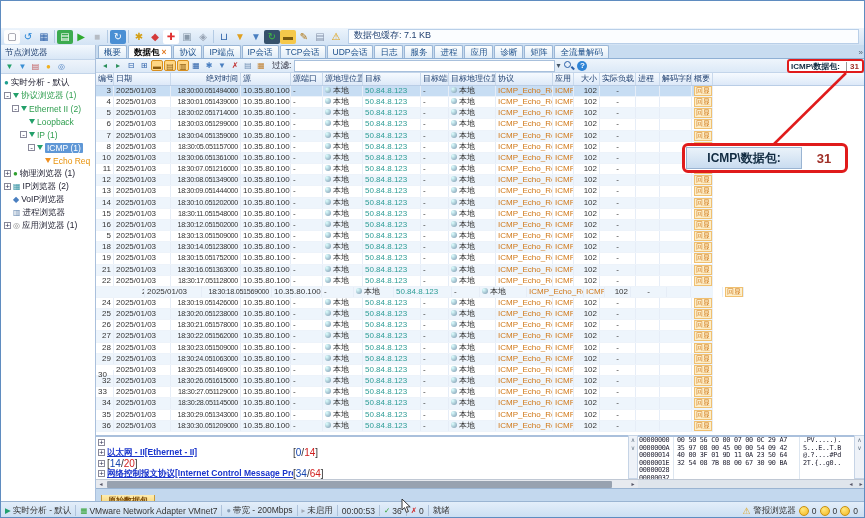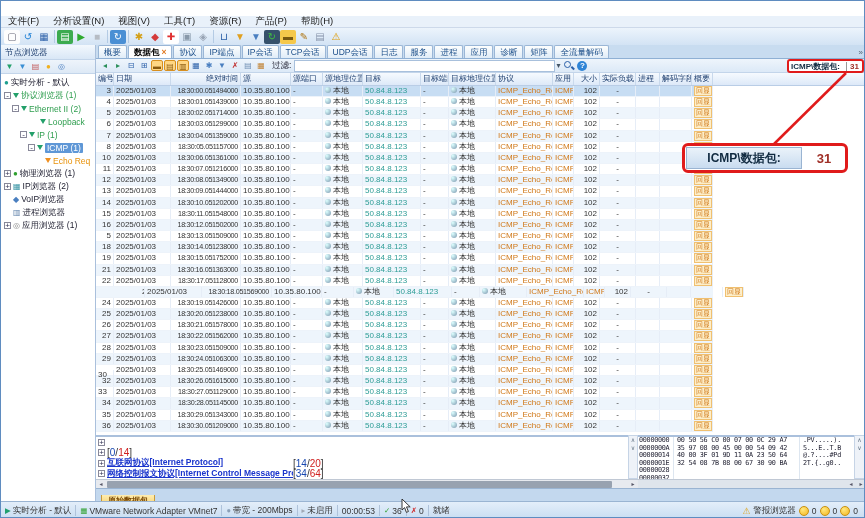--- a/index.html
+++ b/index.html
@@ -142,29 +142,20 @@
     text-shadow:-1px -1px 0 #555,1px -1px 0 #555,-1px 1px 0 #555,1px 1px 0 #555,0 0 3px #333;}
   #watermark .wm1{font-size:21px;} #watermark .wm2{font-size:19px;}
   #cursor{left:400px;top:498px;z-index:90;pointer-events:none;}
 </style>
 </head>
 <body>
 
 <div id="root">
 
 
-  <div class="abs" id="menubar">
-      <span class="menu-item">文件(F)</span>
-      <span class="menu-item">分析设置(N)</span>
-      <span class="menu-item">视图(V)</span>
-      <span class="menu-item">工具(T)</span>
-      <span class="menu-item">资源(R)</span>
-      <span class="menu-item">产品(P)</span>
-      <span class="menu-item">帮助(H)</span>
-    </div>
 
   <div class="abs" id="toolbar">
     <span id="toolbar-icons" style="display:flex;align-items:center;">
         <span class="tico" style="color: rgb(102, 102, 119); background: rgb(253, 253, 253);">▢</span>
         <span class="tico" style="color: rgb(29, 127, 212);">↺</span>
         <span class="tico" style="color: rgb(42, 95, 168);">▦</span>
         <span class="tsep"></span>
         <span class="tico" style="color: rgb(255, 255, 255); background: rgb(60, 171, 79);">▤</span>
         <span class="tico" style="color: rgb(47, 170, 47);">▶</span>
         <span class="tico" style="color: rgb(182, 188, 196);">■</span>
@@ -179,20 +170,21 @@
         <span class="tsep"></span>
         <span class="tico" style="color: rgb(42, 95, 168);">⊔</span>
         <span class="tico" style="color: rgb(224, 160, 32);">▼</span>
         <span class="tico" style="color: rgb(74, 127, 192);">▼</span>
         <span class="tico" style="color: rgb(64, 192, 64); background: rgb(53, 81, 107);">↻</span>
         <span class="tico" style="color: rgb(122, 90, 16); background: rgb(245, 200, 75);">▬</span>
         <span class="tico" style="color: rgb(176, 120, 24);">✎</span>
         <span class="tico" style="color: rgb(136, 148, 171);">▤</span>
         <span class="tico" style="color: rgb(224, 160, 16);">⚠</span>
       </span>
+    <div id="bufferbar">数据包缓存: 7.1 KB</div>
   </div>
 
   <div class="abs" id="sidebar">
     <div id="sbheader">节点浏览器</div>
     <div id="sbtools">
         <span class="sico" style="color: rgb(35, 160, 106);">▼</span>
         <span class="sico" style="color: rgb(58, 143, 212);">▼</span>
         <span class="sico" style="color: rgb(192, 80, 80);">▤</span>
         <span class="sico" style="color: rgb(240, 176, 32);">●</span>
         <span class="sico" style="color: rgb(74, 127, 192);">◎</span>
@@ -205,21 +197,21 @@
         <div class="trow" style="padding-left: 3px;">
           <span class="texp">-</span>
           <span class="funnel"></span>
           <span class="tg">协议浏览器 (1)</span>
         </div>
         <div class="trow" style="padding-left: 11px;">
           <span class="texp">-</span>
           <span class="funnel"></span>
           <span class="tg">Ethernet II (2)</span>
         </div>
-        <div class="trow" style="padding-left: 30px;">
+        <div class="trow" style="padding-left: 19px;">
           <span class="texp-sp"></span>
           <span class="funnel"></span>
           <span class="tg">Loopback</span>
         </div>
         <div class="trow" style="padding-left: 19px;">
           <span class="texp">-</span>
           <span class="funnel"></span>
           <span class="tg">IP (1)</span>
         </div>
         <div class="trow" style="padding-left: 27px;">
@@ -880,25 +872,25 @@
         </div>
       </div>
   </div>
 
   <div class="abs" id="decode">
       <div class="drow">
         <span class="dexp">+</span>
       </div>
       <div class="drow">
         <span class="dexp">+</span>
+        <span class="dlabel">以太网 - II[Ethernet - II]</span>
         <span class="dcounts">[<span class="ca">0</span>/<span class="cb">14</span>]</span>
       </div>
       <div class="drow">
         <span class="dexp">+</span>
-        <span class="dlabel">互联网协议[Internet Protocol]</span>
         <span class="dcounts">[<span class="ca">14</span>/<span class="cb">20</span>]</span>
       </div>
       <div class="drow">
         <span class="dexp">+</span>
         <span class="dlabel">网络控制报文协议[Internet Control Message Protocol]</span>
         <span class="dcounts">[<span class="ca">34</span>/<span class="cb">64</span>]</span>
       </div>
     </div>
   <div class="abs" id="dscroll">∧<br>∨</div>
   <div class="abs" id="hex">

